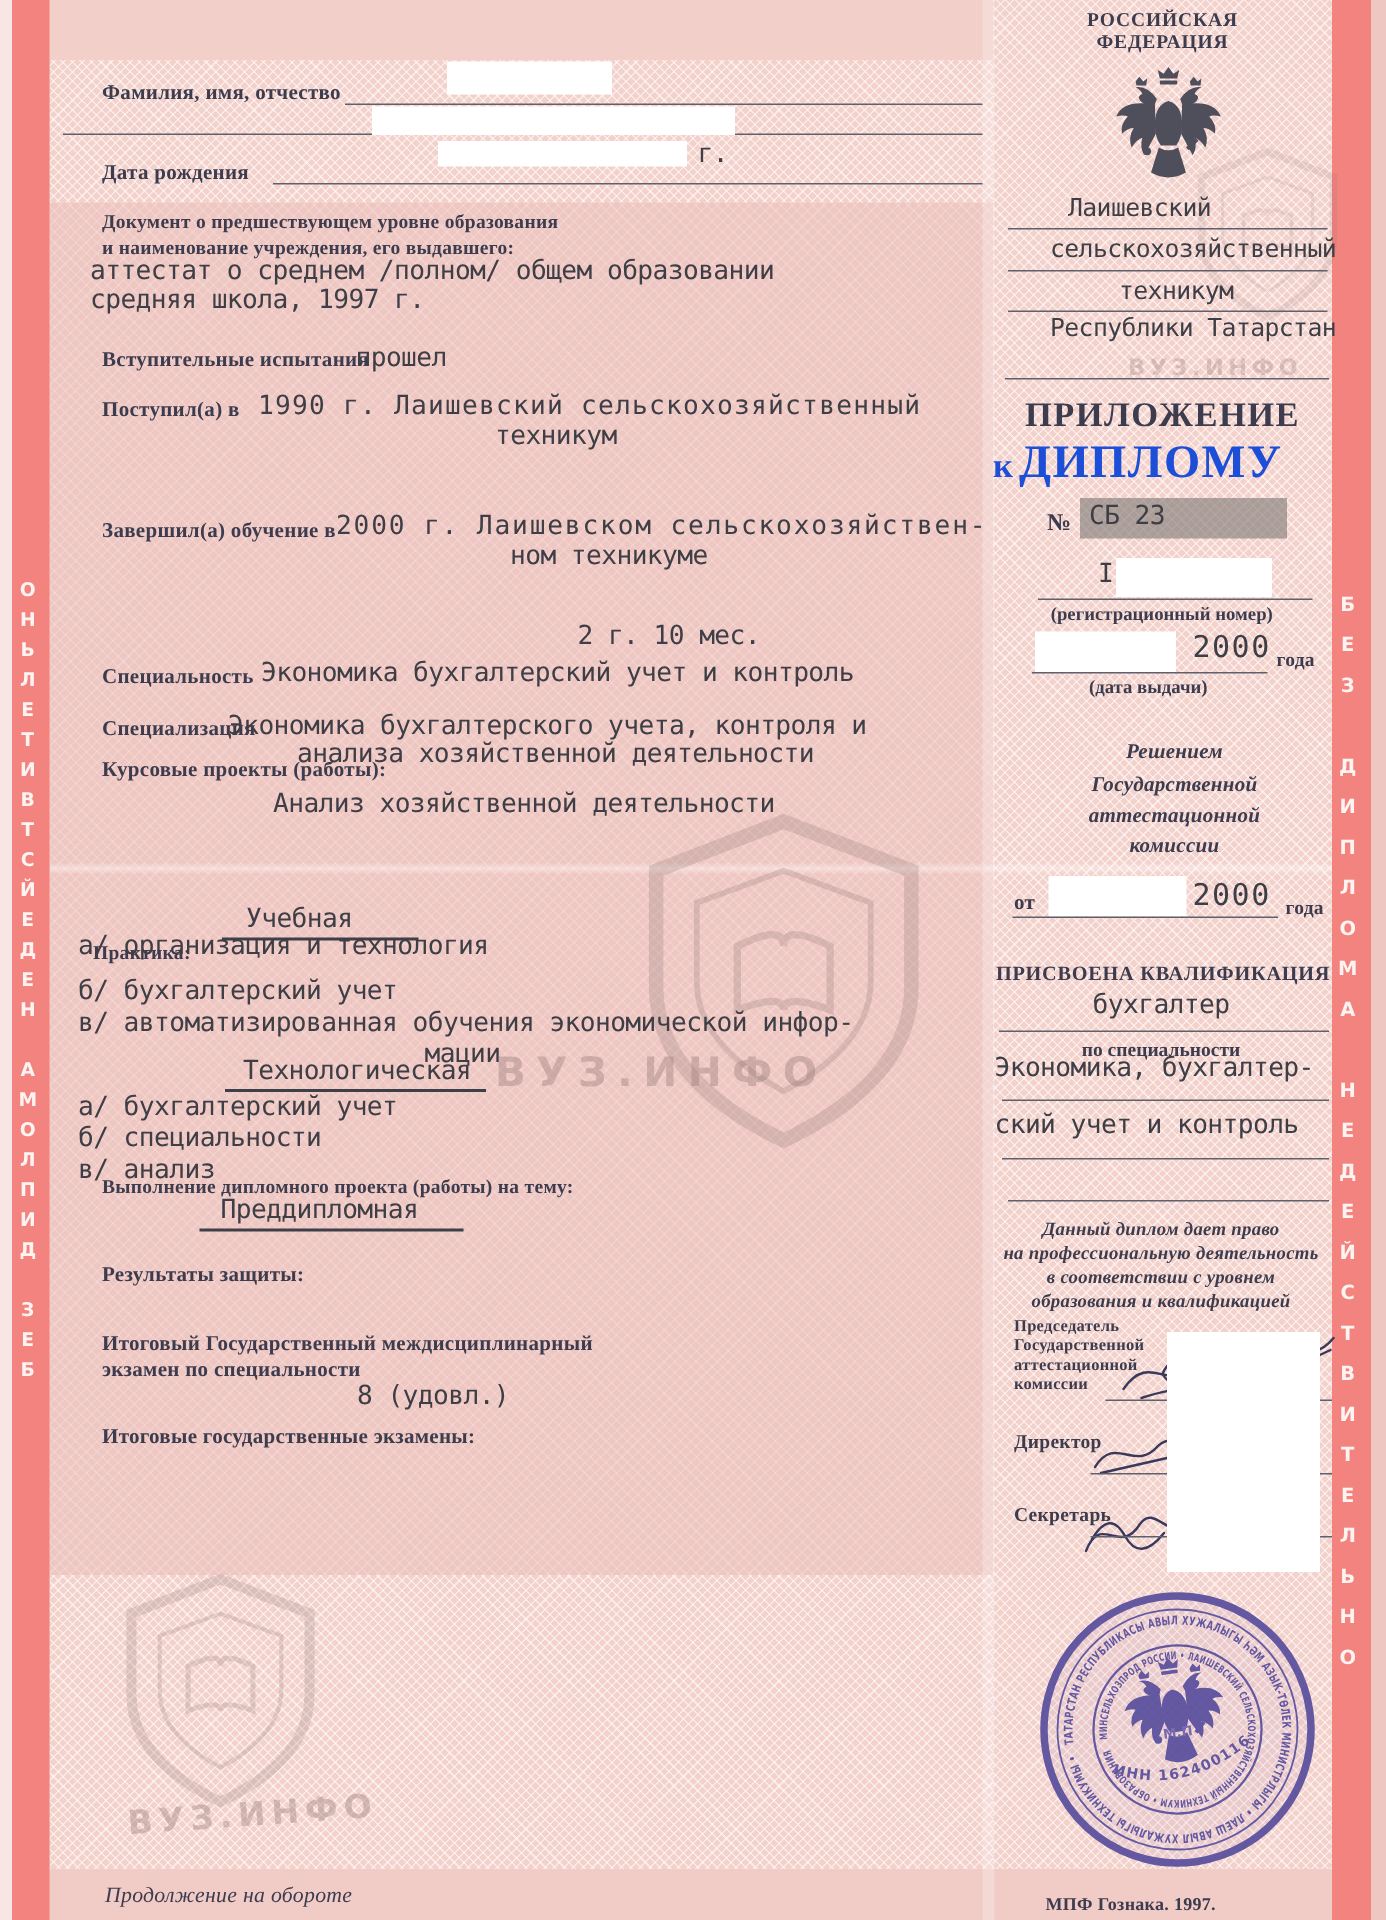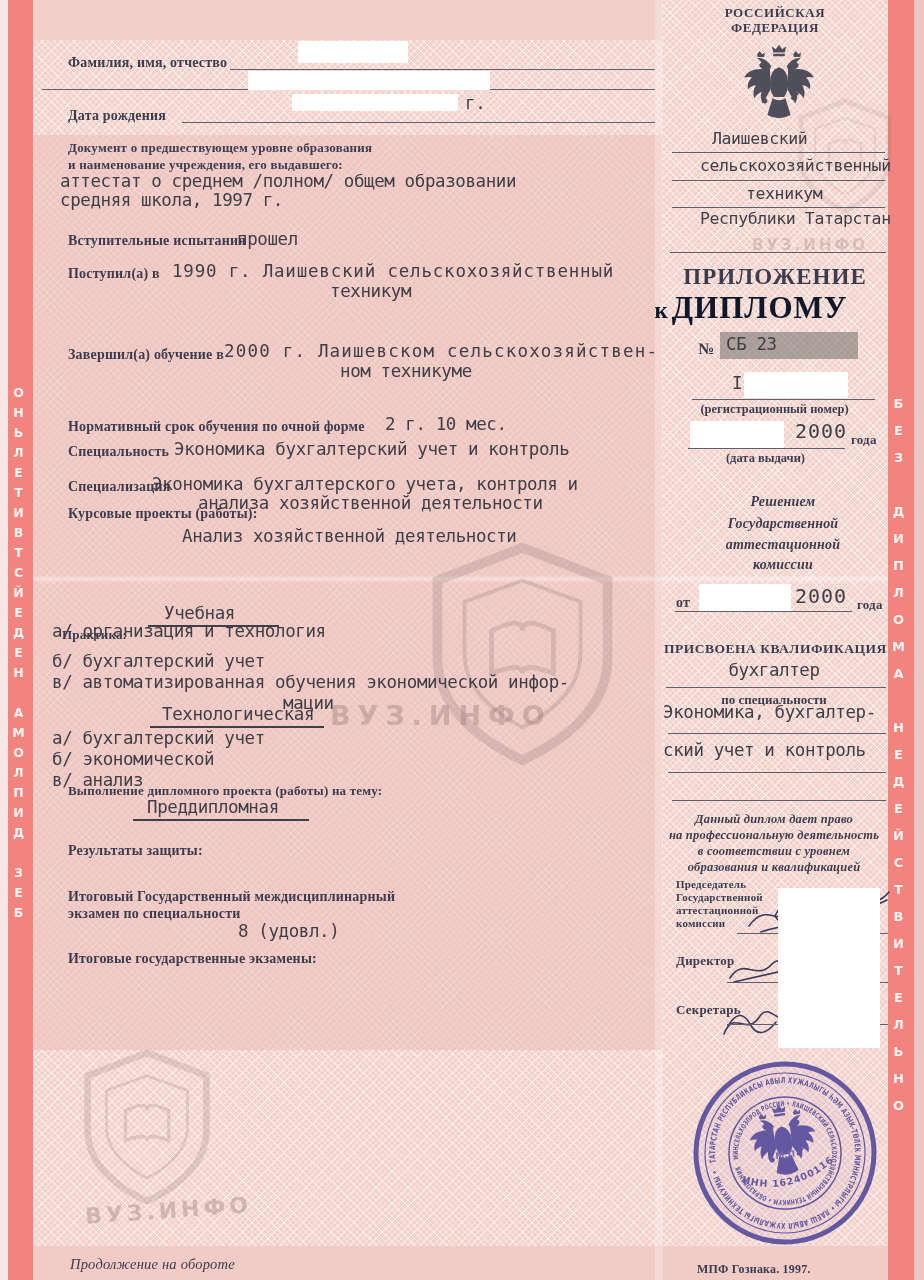--- a/index.html
+++ b/index.html
@@ -126,42 +126,41 @@
   <div class="typed" style="left:237px;top:230px">прошел</div>
 
   <div class="lbl" style="left:68px;top:266px">Поступил(а) в</div>
   <div class="typed" style="left:172px;top:262px;letter-spacing:.8px">1990 г. Лаишевский сельскохозяйственный</div>
   <div class="typed" style="left:330px;top:282px">техникум</div>
 
   <div class="lbl" style="left:68px;top:347px">Завершил(а) обучение в</div>
   <div class="typed" style="left:224px;top:342px;letter-spacing:1.2px">2000 г. Лаишевском сельскохозяйствен-</div>
   <div class="typed" style="left:340px;top:362px">ном техникуме</div>
 
-  <div class="lbl" style="left:68px;top:419px">Нормативный срок обучения по очной форме</div>
   <div class="typed" style="left:385px;top:415px">2 г. 10 мес.</div>
 
   <div class="lbl" style="left:68px;top:444px">Специальность</div>
   <div class="typed" style="left:174px;top:440px">Экономика бухгалтерский учет и контроль</div>
 
   <div class="lbl" style="left:68px;top:479px">Специализация</div>
   <div class="typed" style="left:198px;top:494px;z-index:2">анализа хозяйственной деятельности</div>
   <div class="typed" style="left:152px;top:475px">Экономика бухгалтерского учета, контроля и</div>
   <div class="lbl" style="left:68px;top:506px">Курсовые проекты (работы):</div>
   <div class="typed" style="left:182px;top:527px">Анализ хозяйственной деятельности</div>
 
   <div class="lbl lbl-sm" style="left:62px;top:627px">Практика:</div>
   <div class="typed u-title" style="left:148px;top:604px;padding:0 44px 2px 16px;z-index:2">Учебная</div>
   <div class="typed" style="left:52px;top:622px;z-index:2">а/ организация и технология</div>
   <div class="typed" style="left:52px;top:652px">б/ бухгалтерский учет</div>
   <div class="typed" style="left:52px;top:673px">в/ автоматизированная обучения экономической инфор-</div>
   <div class="typed" style="left:283px;top:694px">мации</div>
 
   <div class="typed u-title" style="left:150px;top:705px;padding:0 10px 2px 12px">Технологическая</div>
   <div class="typed" style="left:52px;top:729px">а/ бухгалтерский учет</div>
-  <div class="typed" style="left:52px;top:750px">б/ экономической</div>
+  <div class="typed" style="left:52px;top:750px">б/ специальности</div>
   <div class="typed" style="left:52px;top:771px">в/ анализ</div>
 
   <div class="lbl lbl-sm" style="left:68px;top:783px">Выполнение дипломного проекта (работы) на тему:</div>
   <div class="typed u-title" style="left:133px;top:798px;padding:0 30px 2px 14px">Преддипломная</div>
 
   <div class="lbl" style="left:68px;top:843px">Результаты защиты:</div>
   <div class="lbl" style="left:68px;top:889px">Итоговый Государственный междисциплинарный</div>
   <div class="lbl" style="left:68px;top:906px">экзамен по специальности</div>
   <div class="typed" style="left:238px;top:922px">8 (удовл.)</div>
   <div class="lbl" style="left:68px;top:951px">Итоговые государственные экзамены:</div>
@@ -180,21 +179,21 @@
   <div class="typed typed-r" style="left:712px;top:130px">Лаишевский</div>
   <div class="rule" style="left:672px;top:152px;width:213px"></div>
   <div class="typed typed-r" style="left:700px;top:157px">сельскохозяйственный</div>
   <div class="rule" style="left:672px;top:180px;width:213px"></div>
   <div class="typed typed-r" style="left:746px;top:185px">техникум</div>
   <div class="rule" style="left:672px;top:207px;width:213px"></div>
   <div class="typed typed-r" style="left:700px;top:210px">Республики Татарстан</div>
   <div class="rule" style="left:670px;top:252px;width:216px"></div>
 
   <div class="lbl ctr" style="left:662px;top:264px;width:226px;font-size:23px;font-weight:700;letter-spacing:1px">ПРИЛОЖЕНИЕ</div>
-  <div class="abs" style="left:638px;top:290px;width:226px;text-align:center;color:#0f172a;white-space:nowrap">
+  <div class="abs" style="left:662px;top:290px;width:226px;color:#1d4ed8;white-space:nowrap">
     <span style="font-weight:700;font-size:23px">к</span>
     <span style="font-weight:700;font-size:31px;letter-spacing:1px">ДИПЛОМУ</span>
   </div>
 
   <div class="lbl" style="left:698px;top:340px;font-size:16px">№</div>
   <div class="redact-gray" style="left:720px;top:332px;width:138px;height:27px"></div>
   <div class="typed" style="left:726px;top:335px;z-index:2">СБ 23</div>
 
   <div class="typed" style="left:732px;top:374px">I</div>
   <div class="redact" style="left:744px;top:372px;width:104px;height:26px"></div>

